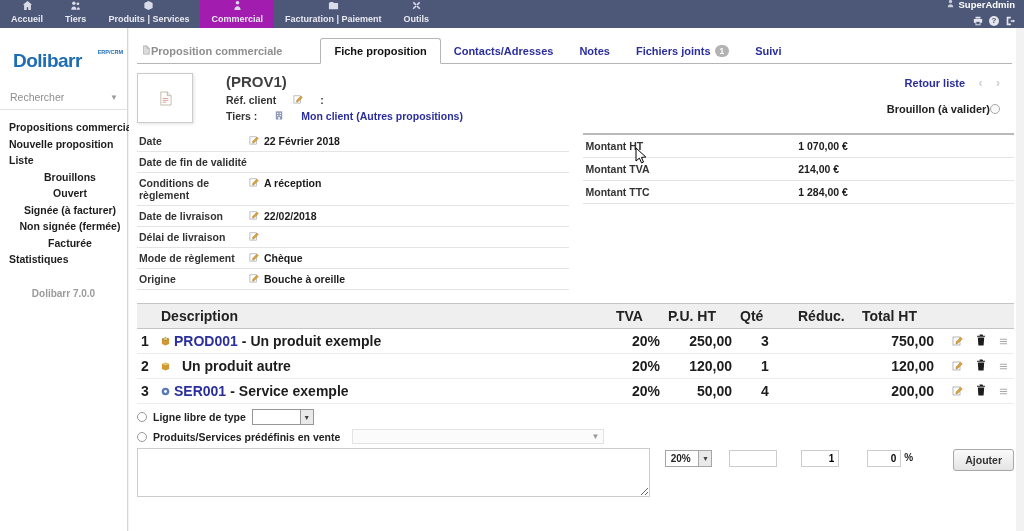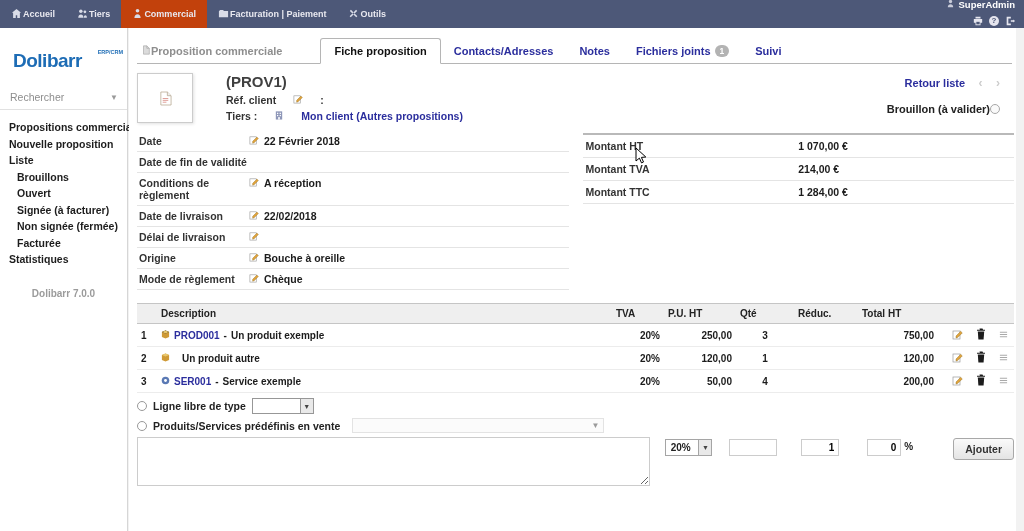--- a/index.html
+++ b/index.html
@@ -3,23 +3,23 @@
 <meta charset="utf-8">
 <style>
   * { margin:0; padding:0; box-sizing:border-box; }
   html,body { width:1024px; height:531px; }
   body { position:relative; overflow:hidden; background:#f2f2f2;
          font-family:"Liberation Sans",sans-serif; color:#222; }
 
   
   .topbar { position:absolute; top:0; left:0; right:0; height:28px;
             background:#4d5878; display:flex; align-items:stretch; z-index:5; }
-  .menu-item { display:flex; flex-direction:row; align-items:center; justify-content:flex-start;
+  .menu-item { display:flex; flex-direction:column; align-items:center; justify-content:flex-start;
                gap:1px; padding:0 11px; color:#e9e9f0; font-size:9px; font-weight:bold; cursor:pointer; }
-  .menu-item.active { background:#c2410c; }
+  .menu-item.active { background:#a21caf; }
   .menu-item svg { width:11px; height:11px; fill:#d9dce8; }
   .topbar-right { margin-left:auto; display:flex; flex-direction:column; align-items:flex-end;
                   justify-content:center; gap:2px; padding-right:9px; color:#fff; }
   .login-line { display:flex; align-items:flex-start; gap:4px; font-size:9.5px; font-weight:bold; }
   .topbar-icons { display:flex; gap:6px; align-items:center; }
   .topbar-icons svg { width:10px; height:10px; fill:#e5e5ee; }
   .help-bubble { width:10px; height:10px; border-radius:50%; background:#e5e5ee; color:#4d5878;
                  font-size:8px; font-weight:bold; text-align:center; line-height:10px; }
 
   
@@ -28,21 +28,21 @@
   .logo { margin:22px 6px 0 13px; color:#1d6cb5; font-weight:bold; font-size:19px;
           letter-spacing:-0.5px; position:relative; }
   .logo-sup { position:absolute; top:-1px; right:-2px; font-size:5.5px; letter-spacing:0;
               color:#1d6cb5; font-weight:bold; }
   .search-head { margin-top:15px; padding:4px 9px 6px 10px; color:#8d8d8d; font-size:10.5px;
                  border-bottom:1px solid #e1e1e1; display:flex; justify-content:space-between;
                  align-items:center; cursor:pointer; }
   .search-caret { color:#9a9a9a; font-size:8px; }
   .side-menu { padding:9px 4px 0 9px; font-size:10.5px; font-weight:bold; color:#1d1d1d; }
   .side-item { padding:2px 0; line-height:12.5px; cursor:pointer; white-space:nowrap; }
-  .side-item.indent { padding-left:8px; }
+  .side-item.indent { padding-left:8px;text-align:center; }
   .version { text-align:center; color:#9b9b9b; font-size:10px; font-weight:bold; margin-top:20px; }
 
   
   .main { position:absolute; top:28px; left:129px; right:8px; bottom:0; background:#fff; }
 
   .tabs-bar { margin:10px 4px 0 8px; border-bottom:1px solid #b5b5b5; display:flex;
               align-items:flex-end; position:relative; }
   .context-title { display:flex; align-items:center; color:#8e8e8e; font-weight:bold;
                    font-size:11px; padding:0 38px 6px 4px; }
   .tab { font-size:11px; font-weight:bold; color:#2b2e9d; padding:6px 13px; cursor:pointer;
@@ -74,21 +74,21 @@
   .field-value { font-weight:bold; color:#1c1c1c; display:flex; gap:5px; align-items:flex-start; flex:1; }
   .edit-ic { flex-shrink:0; margin-top:0; cursor:pointer; }
 
   .amounts-table { flex:1; border-top:2px solid #b9b9b9; margin-top:2px; }
   .amount-row { display:flex; border-bottom:1px solid #e4e4e4; padding:5px 3px; font-size:10.5px; font-weight:bold; }
   .amount-label { width:50%; color:#333; }
   .amount-value { color:#1c1c1c; }
 
   
   .lines-wrap { margin:13px 2px 0 8px; }
-  .lines-table { width:100%; border-collapse:collapse; font-size:10px; }
+  .lines-table { width:100%; border-collapse:collapse; font-size:14px; }
   .lines-table th { background:#efefef; border-top:1px solid #c5c5c5; border-bottom:1px solid #c5c5c5;
                     font-weight:bold; color:#222; padding:4px 4px; text-align:left; }
   .lines-table td { padding:4px 4px; border-bottom:1px solid #ececec; font-weight:bold; color:#1c1c1c; }
   .col-num { width:20px; }
   .col-tva { width:52px; text-align:right; }
   .col-pu  { width:72px; text-align:right; }
   .col-qte { width:58px; text-align:center; }
   .col-red { width:64px; text-align:right; }
   .col-tot { width:80px; text-align:right; }
   .col-act { width:76px; }
@@ -137,20 +137,26 @@
   </div>
   <div class="menu-item">
     <span><svg viewBox="0 0 12 12" width="11" height="11">
           <circle cx="4.2" cy="3.6" r="1.9"></circle>
           <circle cx="8.6" cy="4.2" r="1.5"></circle>
           <path d="M1.4 10.5c0-2.2 1.3-3.3 2.8-3.3s2.8 1.1 2.8 3.3z"></path>
           <path d="M7.4 10.5c.1-1.7.9-2.5 1.7-2.5.9 0 1.6.8 1.7 2.5z"></path>
         </svg></span>
     <span>Tiers</span>
   </div>
+  <div class="menu-item">
+    <span><svg viewBox="0 0 12 12" width="11" height="11">
+          <path d="M6 1l4.5 2.2v5.4L6 11 1.5 8.6V3.2z"></path>
+        </svg></span>
+    <span>Produits | Services</span>
+  </div>
   <div class="menu-item active">
     <span><svg viewBox="0 0 12 12" width="11" height="11">
           <circle cx="6" cy="3" r="2"></circle>
           <path d="M2.6 11c0-2.7 1.5-4.1 3.4-4.1S9.4 8.3 9.4 11z"></path>
         </svg></span>
     <span>Commercial</span>
   </div>
   <div class="menu-item">
     <span><svg viewBox="0 0 12 12" width="11" height="11">
           <path d="M1 3.5l1.3-1.3h3.2l1 1H11V10H1z"></path>
@@ -318,37 +324,37 @@
         <div class="field-label">Délai de livraison</div>
         <div class="field-value">
             <span class="edit-ic"><svg viewBox="0 0 11 11" width="10" height="10">
                 <rect x="1" y="2" width="7" height="8" fill="#fff" stroke="#9a9a9a" stroke-width="0.7"></rect>
                 <path d="M4 7l4.7-4.7 1.6 1.6L5.6 8.6 4 9z" fill="#e0a33c" stroke="#8c6c20" stroke-width="0.4"></path>
               </svg></span>
             <span></span>
           </div>
       </div>
       <div class="field-row">
+        <div class="field-label">Mode de règlement</div>
+        <div class="field-value">
+            <span class="edit-ic"><svg viewBox="0 0 11 11" width="10" height="10">
+                <rect x="1" y="2" width="7" height="8" fill="#fff" stroke="#9a9a9a" stroke-width="0.7"></rect>
+                <path d="M4 7l4.7-4.7 1.6 1.6L5.6 8.6 4 9z" fill="#e0a33c" stroke="#8c6c20" stroke-width="0.4"></path>
+              </svg></span>
+            <span>Chèque</span>
+          </div>
+      </div>
+      <div class="field-row">
         <div class="field-label">Origine</div>
         <div class="field-value">
             <span class="edit-ic"><svg viewBox="0 0 11 11" width="10" height="10">
                 <rect x="1" y="2" width="7" height="8" fill="#fff" stroke="#9a9a9a" stroke-width="0.7"></rect>
                 <path d="M4 7l4.7-4.7 1.6 1.6L5.6 8.6 4 9z" fill="#e0a33c" stroke="#8c6c20" stroke-width="0.4"></path>
               </svg></span>
             <span>Bouche à oreille</span>
-          </div>
-      </div>
-      <div class="field-row">
-        <div class="field-label">Mode de règlement</div>
-        <div class="field-value">
-            <span class="edit-ic"><svg viewBox="0 0 11 11" width="10" height="10">
-                <rect x="1" y="2" width="7" height="8" fill="#fff" stroke="#9a9a9a" stroke-width="0.7"></rect>
-                <path d="M4 7l4.7-4.7 1.6 1.6L5.6 8.6 4 9z" fill="#e0a33c" stroke="#8c6c20" stroke-width="0.4"></path>
-              </svg></span>
-            <span>Chèque</span>
           </div>
       </div>
     </div>
 
     <div class="amounts-table">
       <div class="amount-row">
         <div class="amount-label">Montant HT</div>
         <div class="amount-value">1 070,00 €</div>
       </div>
       <div class="amount-row">

